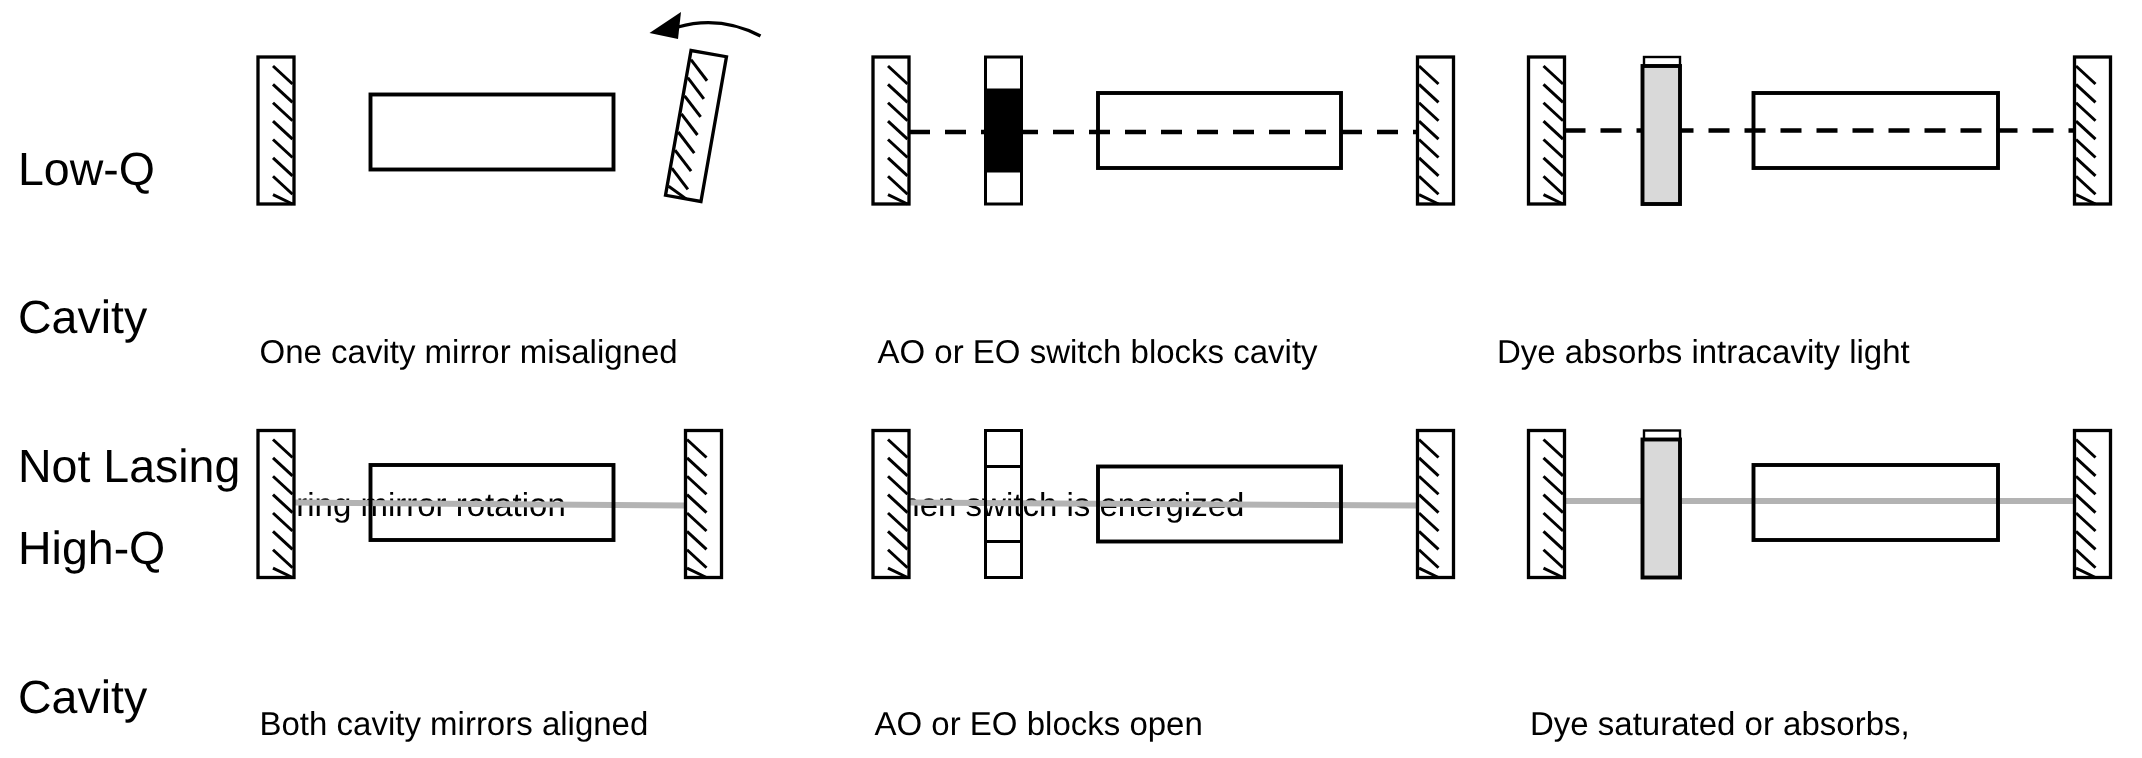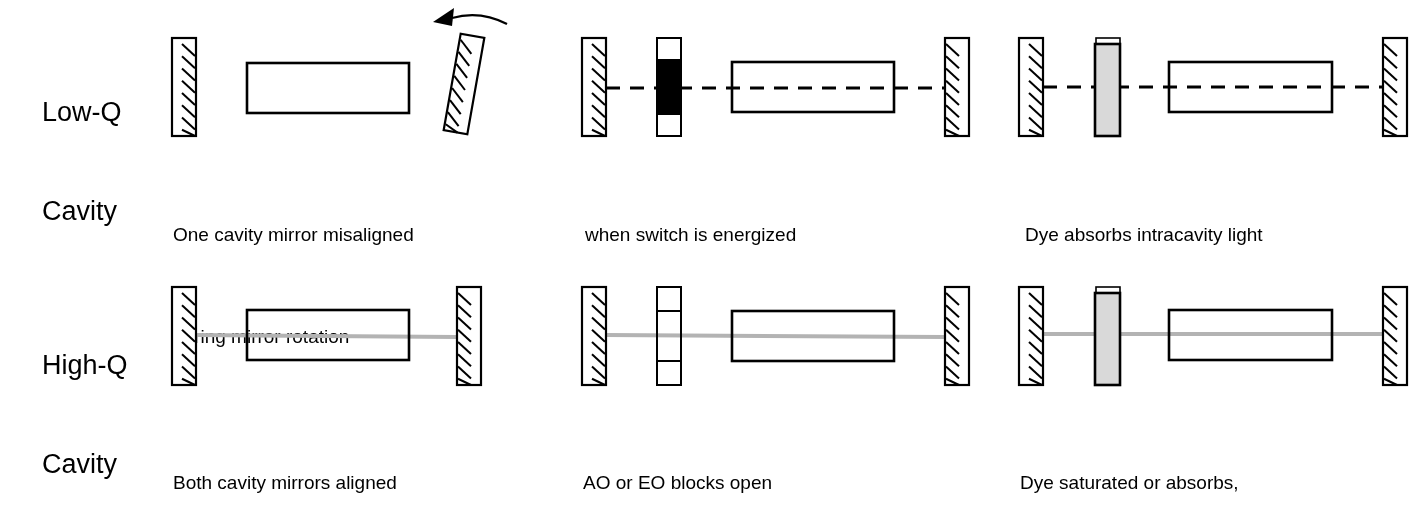--- a/index.html
+++ b/index.html
@@ -1,42 +1,44 @@
 <!DOCTYPE html>
 <html><head>
 <meta charset="utf-8">
 <style>
   html, body { margin: 0; padding: 0; background: #ffffff; }
   body { width: 1428px; height: 505px; position: relative; overflow: hidden;
          font-family: "Liberation Sans", sans-serif; color: #000; }
-  .label { position: absolute; font-size: 19px; line-height: 34px; white-space: pre; }
-  .rowlabel { position: absolute; font-size: 27px; line-height: 33px; white-space: pre; left: 12px; margin-left: 30px; }
+  .label { position: absolute; font-size: 22px; line-height: 34px; white-space: pre; }
+  .rowlabel { position: absolute; font-size: 31px; line-height: 33px; white-space: pre; left: 12px; }
   svg#diagram { position: absolute; left: 0; top: 0; }
 </style>
 </head>
 <body>
 
 <div class="rowlabel" style="top:30px">
   <div>Low-Q</div>
   <div>Cavity</div>
+  <div>Not Lasing</div>
 </div>
 <div class="rowlabel" style="top:283px">
   <div>High-Q</div>
   <div>Cavity</div>
   
 </div>
 
 <div class="label" style="left:173px; top:150px">
   <div>One cavity mirror misaligned</div>
   <div>during mirror rotation</div>
 </div>
 <div class="label" style="left:585px; top:150px">
+  <div>AO or EO switch blocks cavity</div>
   <div>when switch is energized</div>
 </div>
-<div class="label" style="left:1025px; top:150px">
+<div class="label" style="left:998px; top:150px">
   <div>Dye absorbs intracavity light</div>
 </div>
 <div class="label" style="left:173px; top:398px">
   <div>Both cavity mirrors aligned</div>
   
   
 </div>
 <div class="label" style="left:583px; top:398px">
   <div>AO or EO blocks open</div>
 </div>

